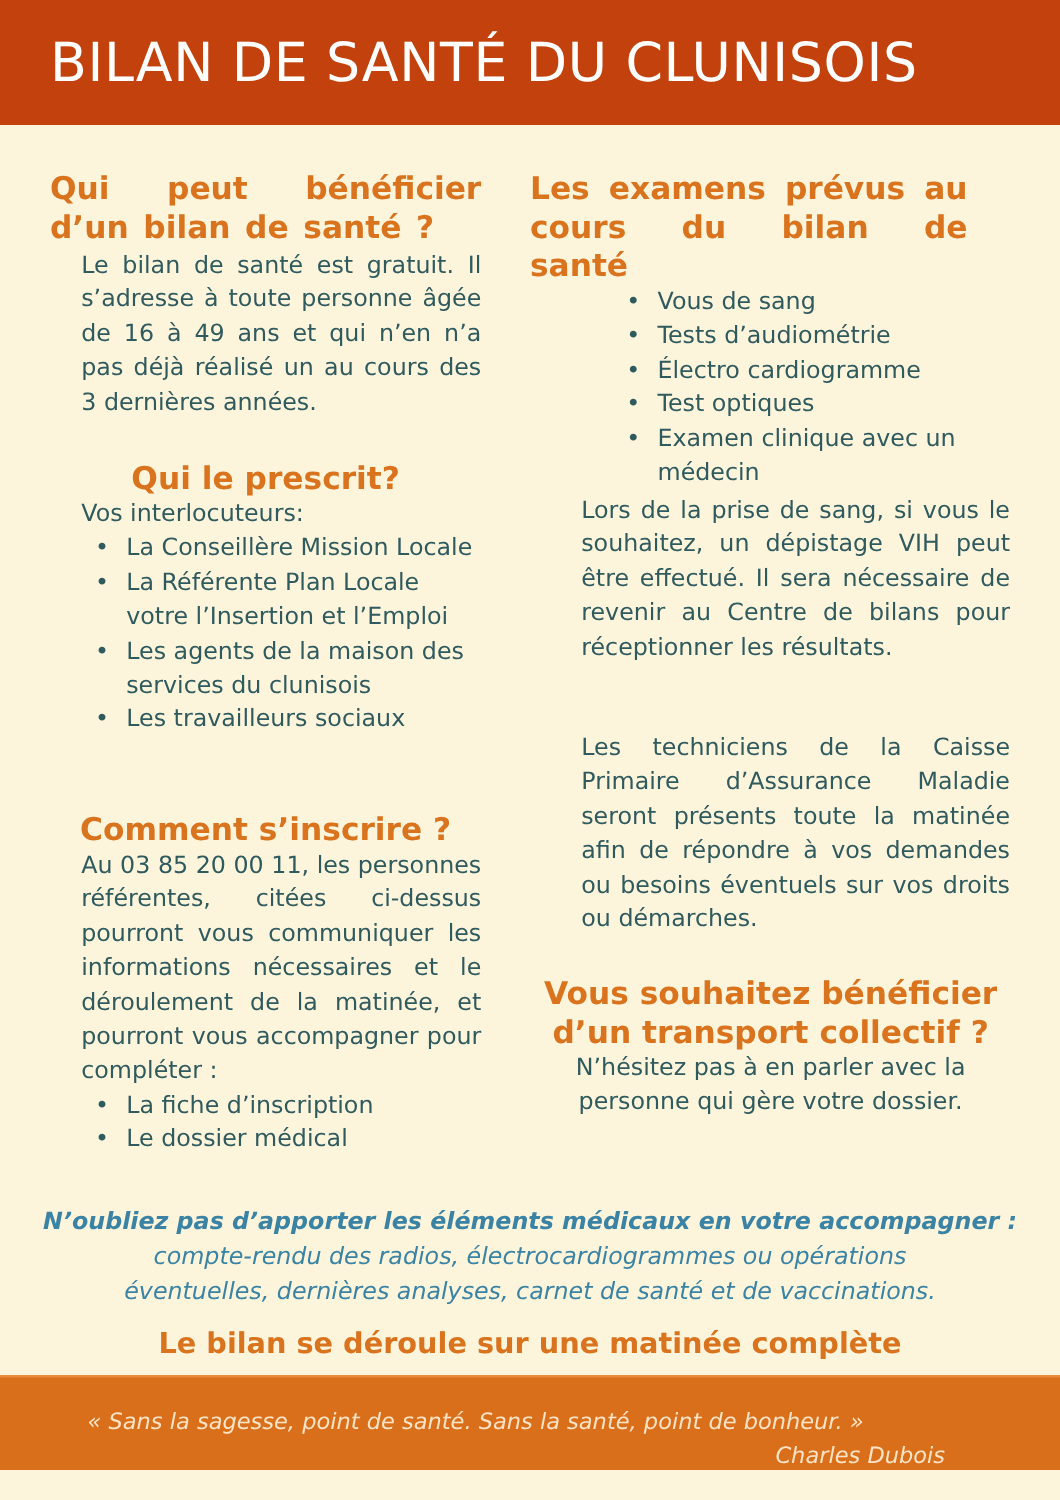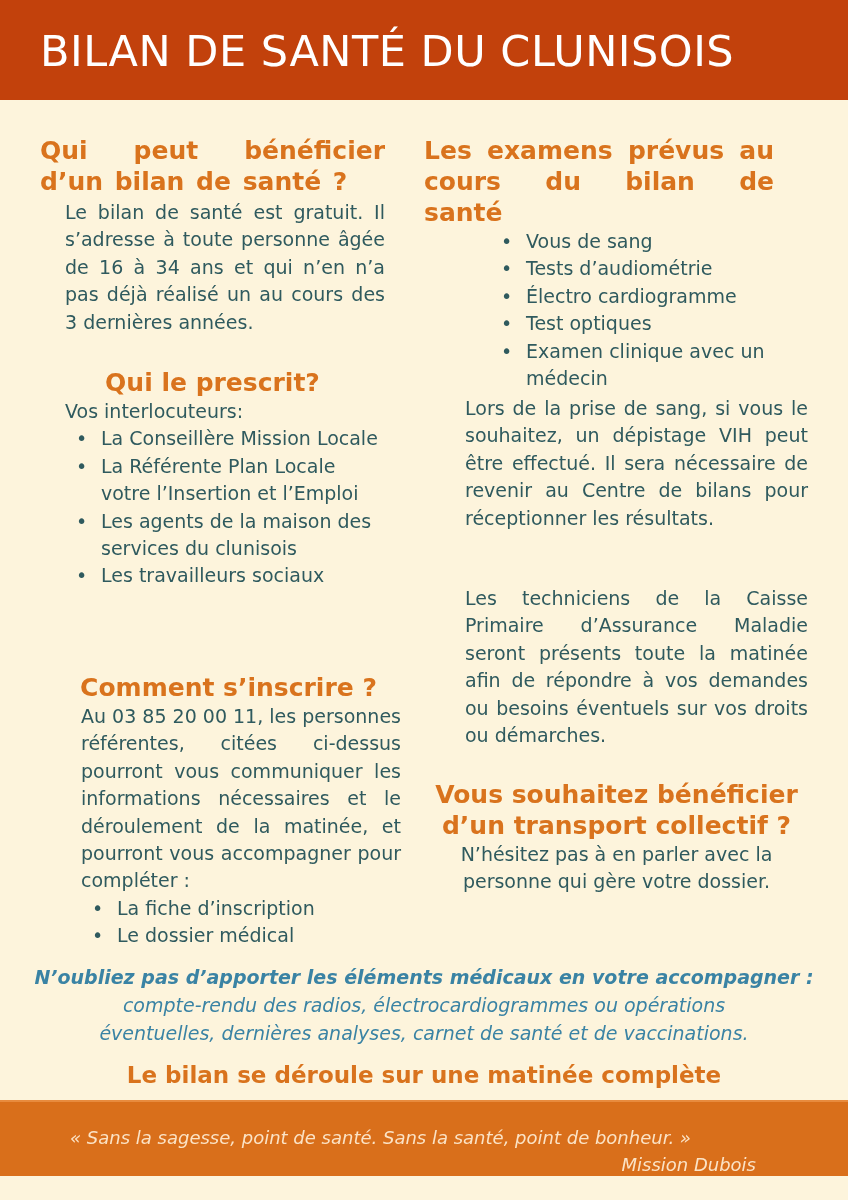--- a/index.html
+++ b/index.html
@@ -58,35 +58,35 @@
   </style>
 </head>
 <body>
 
 <div class="header">
   <h1>BILAN DE SANTÉ DU CLUNISOIS</h1>
 </div>
 
 <div class="left" style="top:135px;">
   <div class="section-title" style="text-align:justify; text-align-last:left; word-spacing:3px;">Qui peut bénéficier d’un bilan de santé ?</div>
-  <div class="body-text" style="margin-left:25px; margin-top:2px;">Le bilan de santé est gratuit. Il s’adresse à toute personne âgée de 16 à 34 ans et qui n’en n’a pas déjà réalisé un au cours des 3 dernières années.</div>
+  <div class="body-text" style="margin-left:25px; margin-top:2px;">Le bilan de santé est gratuit. Il s’adresse à toute personne âgée de 16 à 49 ans et qui n’en n’a pas déjà réalisé un au cours des 3 dernières années.</div>
 </div>
 
 <div class="left" style="top:367px;">
   <div class="section-title">Qui le prescrit?</div>
   <div class="body-text" style="margin-left:25px;">Vos interlocuteurs:</div>
   <ul class="bullets" style="margin-left:25px;">
     <li>La Conseillère Mission Locale</li>
     <li>La Référente Plan Locale votre l’Insertion et l’Emploi</li>
     <li>Les agents de la maison des services du clunisois</li>
     <li>Les travailleurs sociaux</li>
   </ul>
 </div>
 
-<div class="left" style="top:672px;margin-left:16px;">
+<div class="left" style="top:648px;">
   <div class="section-title">Comment s’inscrire ?</div>
   <div class="body-text" style="margin-left:25px;">Au 03 85 20 00 11, les personnes référentes, citées ci-dessus pourront vous communiquer les informations nécessaires et le déroulement de la matinée, et pourront vous accompagner pour compléter :</div>
   <ul class="bullets" style="margin-left:25px;">
     <li>La fiche d’inscription</li>
     <li>Le dossier médical</li>
   </ul>
 </div>
 
 <div class="right" style="top:135px;">
   <div class="section-title" style="width:350px; text-align:justify; text-align-last:left; word-spacing:6px;">Les examens prévus au cours du bilan de santé</div>
@@ -111,14 +111,14 @@
 <div class="closing" style="top:963px;">
   <div class="reminder-bold">N’oubliez pas d’apporter les éléments médicaux en votre accompagner :</div>
   <div class="reminder-text">compte-rendu des radios, électrocardiogrammes ou opérations</div>
   <div class="reminder-text">éventuelles, dernières analyses, carnet de santé et de vaccinations.</div>
 </div>
 
 <div class="closing matinee" style="top:1062px;">Le bilan se déroule sur une matinée complète</div>
 
 <div class="footer">
   <div class="quote">« Sans la sagesse, point de santé. Sans la santé, point de bonheur. »</div>
-  <div class="author">Mission Dubois</div>
+  <div class="author">Charles Dubois</div>
 </div>
 
 </body></html>

